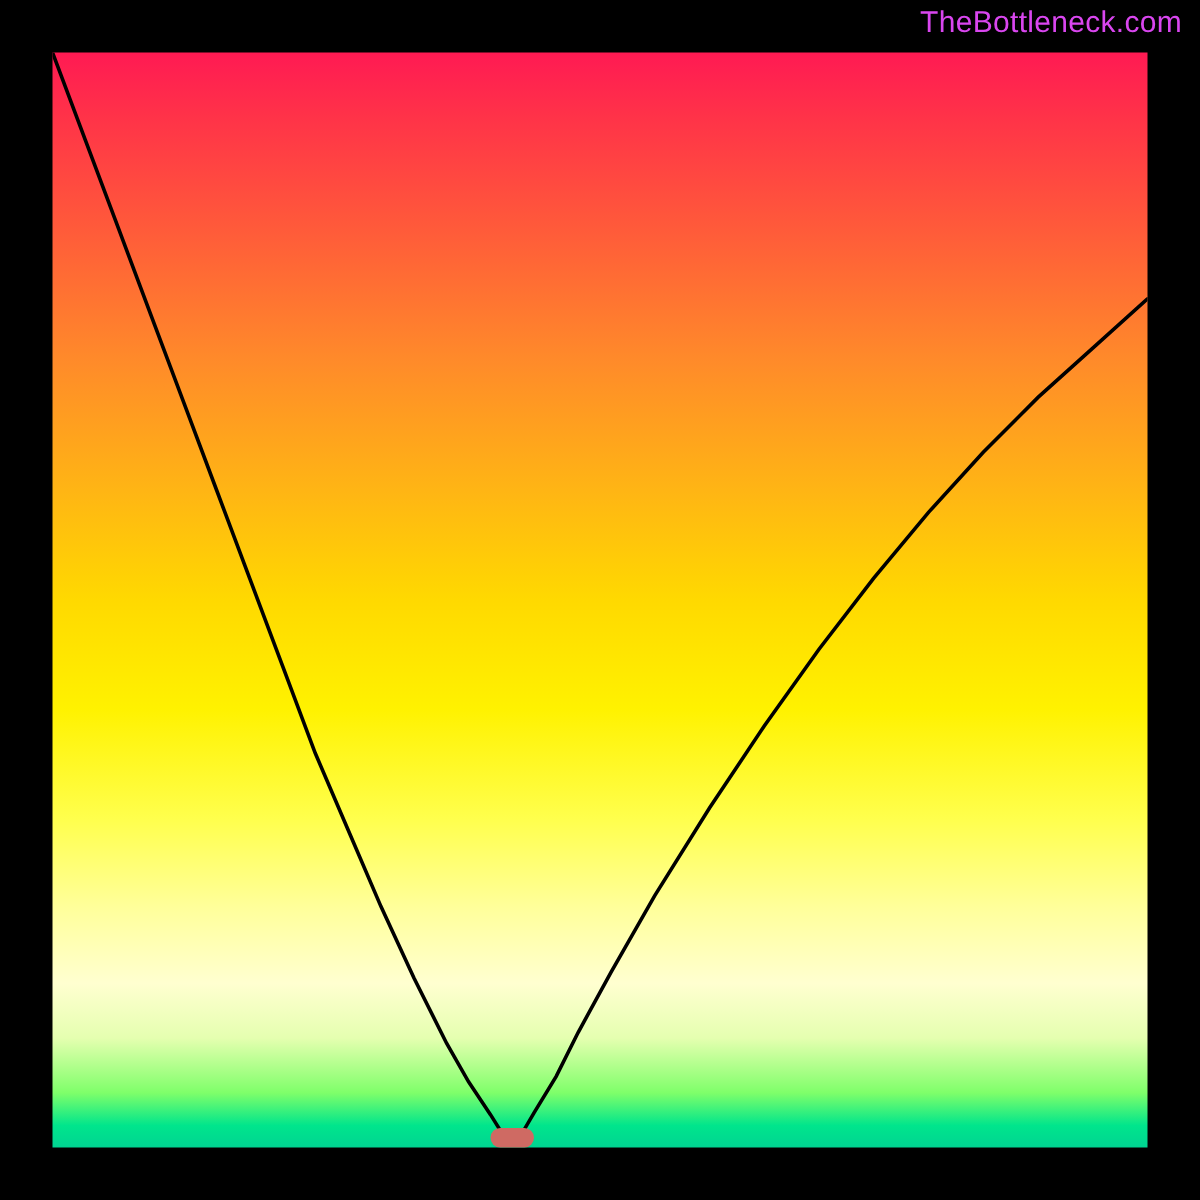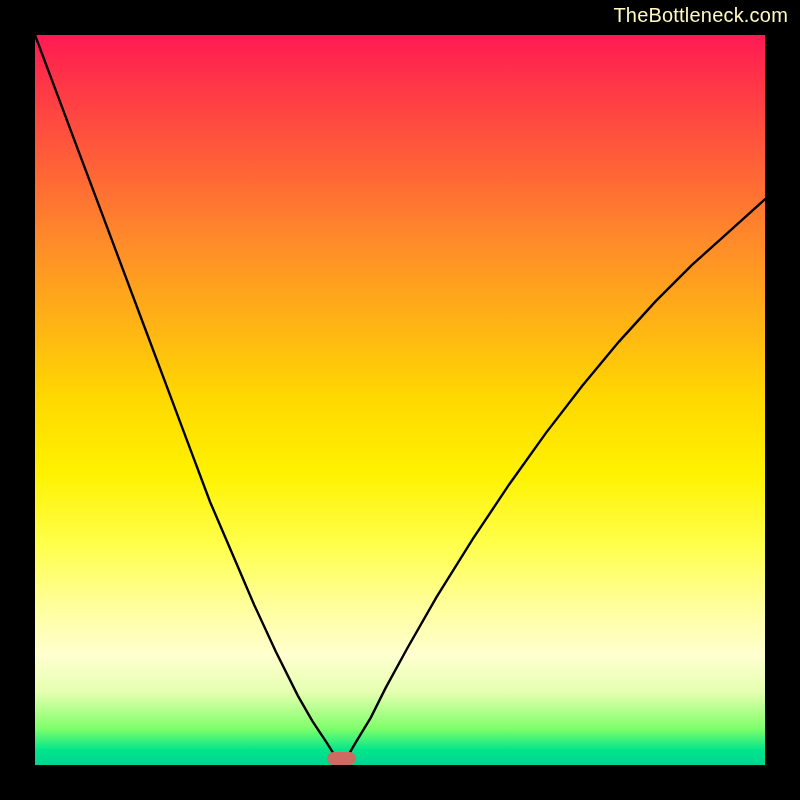--- a/index.html
+++ b/index.html
@@ -36,21 +36,21 @@
       #e5ffb0 90%,
       #7fff6a 95%,
       #00e58c 98%,
       #00d492 100%
     );
   }
   .watermark {
     position: absolute;
     top: 4px;
     right: 12px;
-    color: #fef9c3;
+    color: #d946ef;
     font-size: 20px;
     letter-spacing: 0.2px;
     font-weight: 500;
   }
   svg.curve {
     position: absolute;
     left: 0;
     top: 0;
     width: 730px;
     height: 730px;

